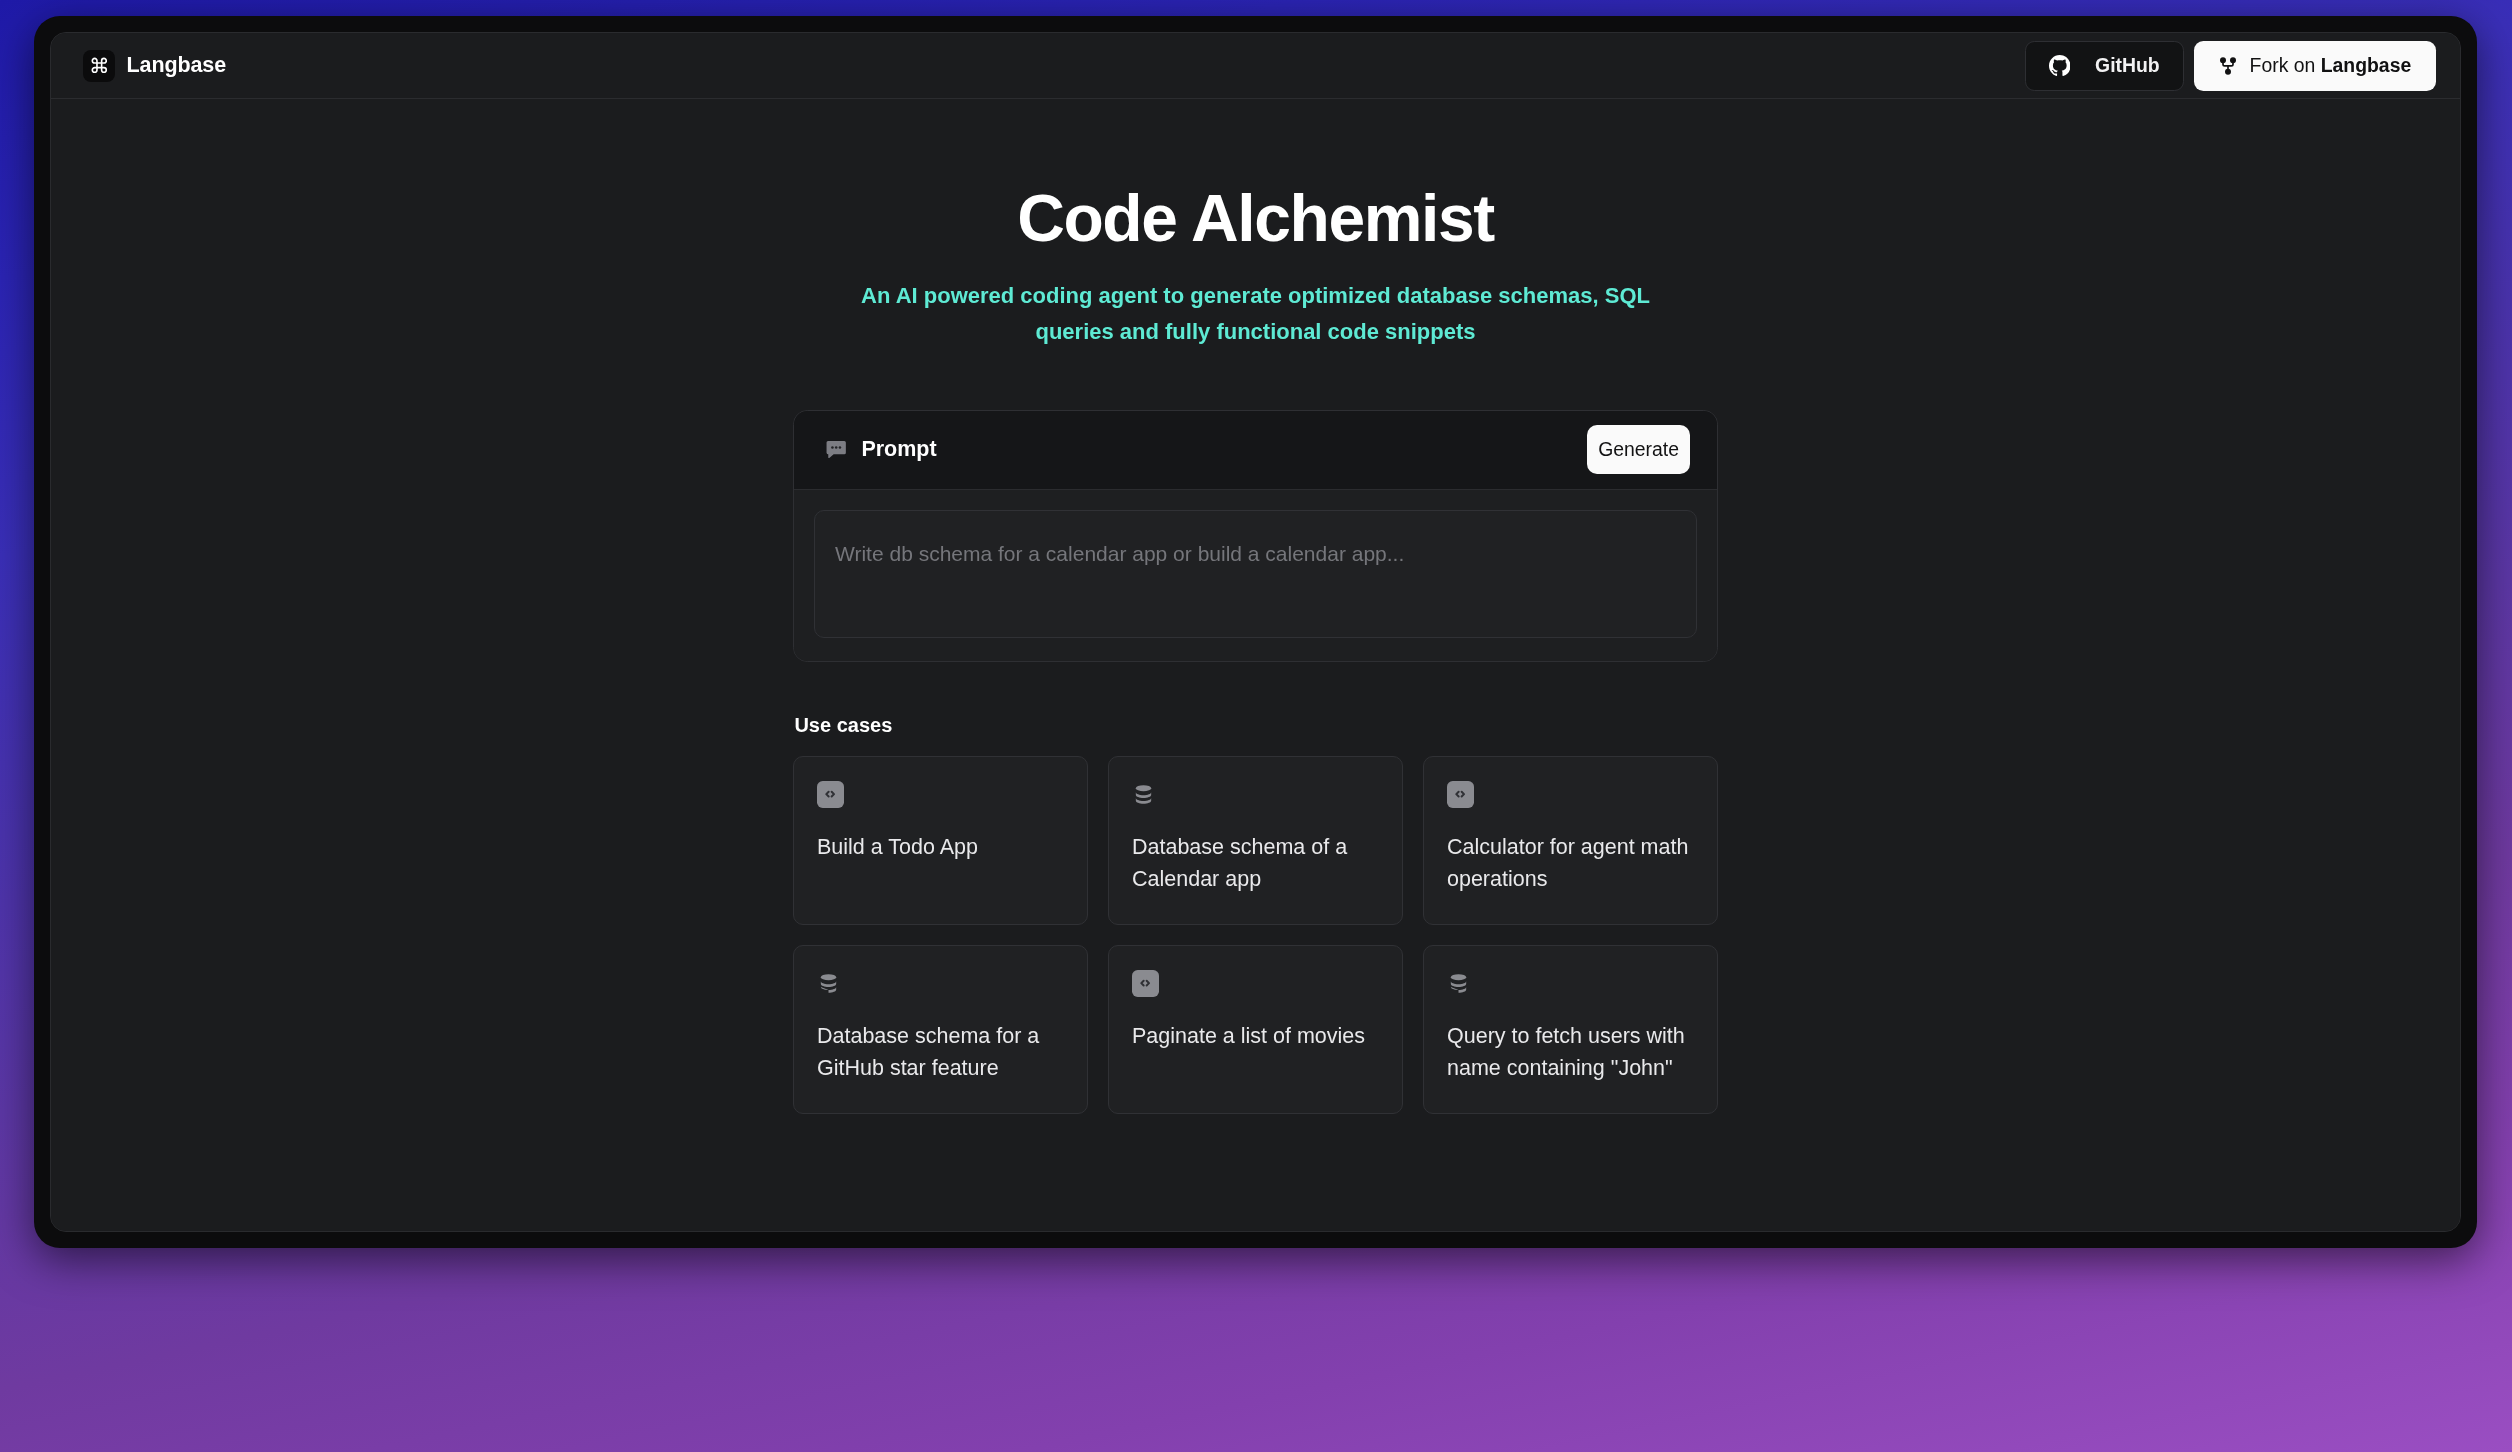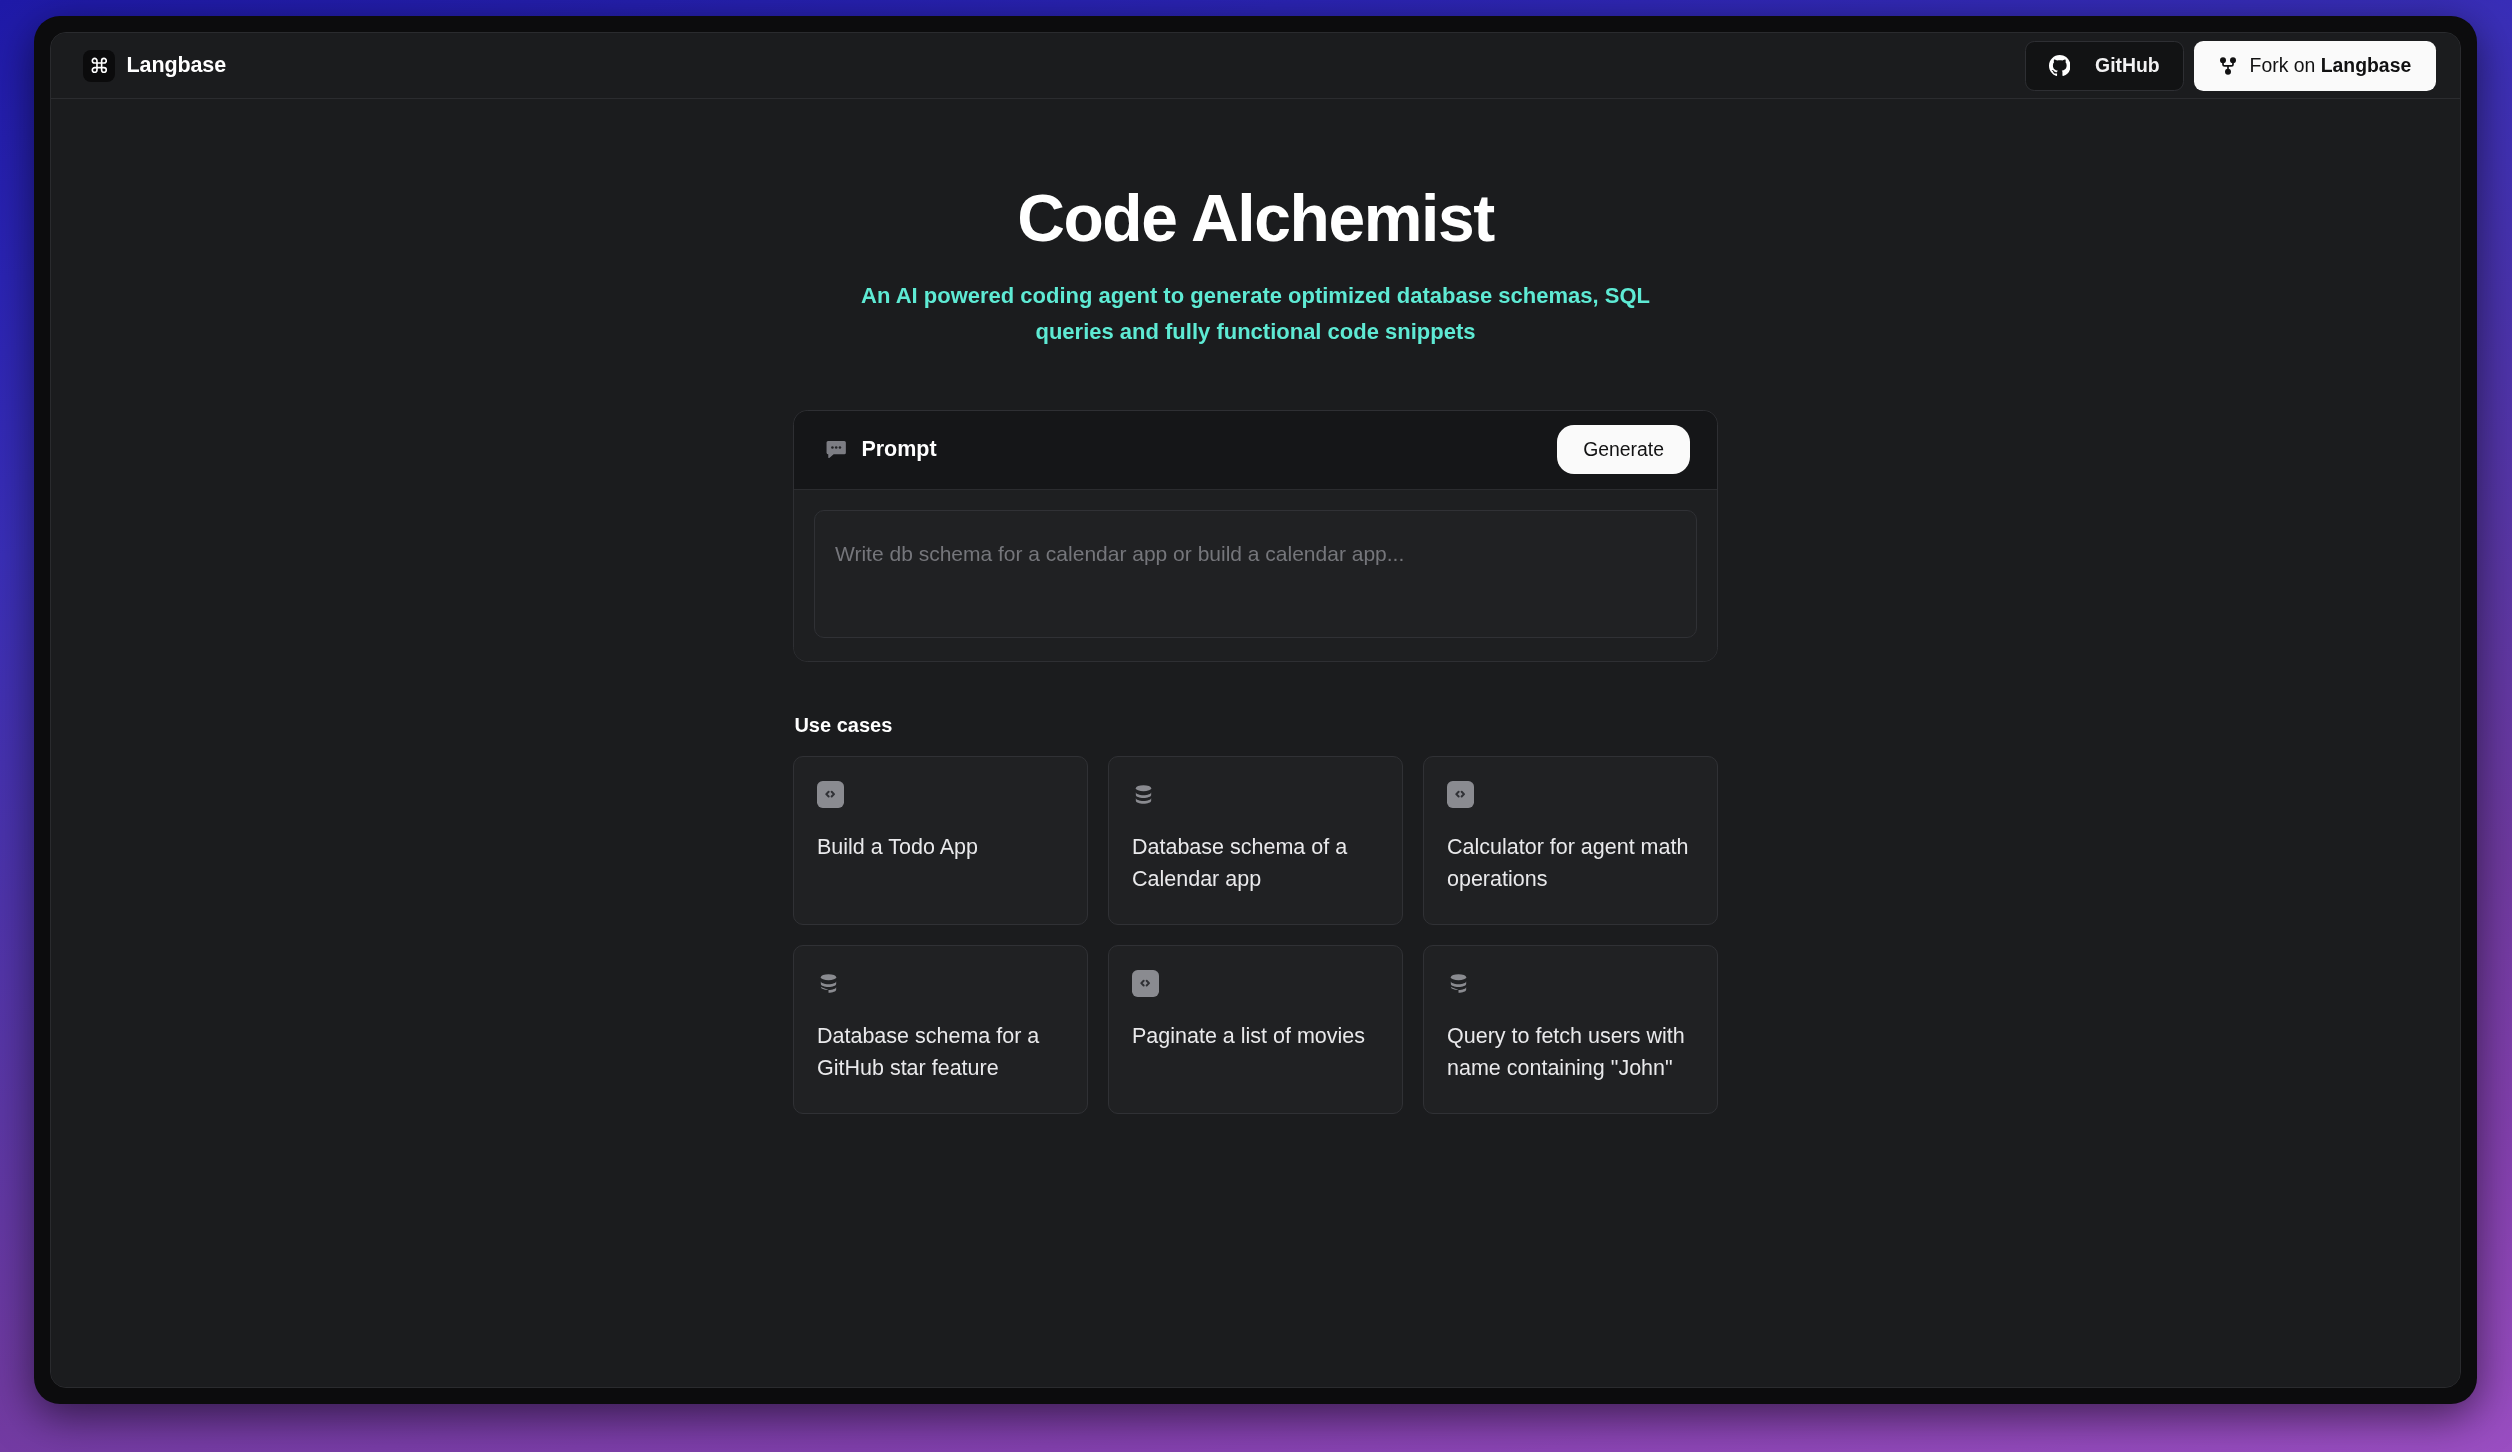--- a/index.html
+++ b/index.html
@@ -26,21 +26,21 @@
     justify-content: center;
     position: relative;
   }
 
   
   .window-frame {
     position: absolute;
     left: 34px;
     top: 16px;
     width: 2443px;
-    height: 1388px;
+    height: 1232px;
     background: #0c0c0d;
     border-radius: 26px;
     padding: 16px;
     box-shadow: 0 11.5px 43px rgba(0,0,0,.55);
   }
 
   .window-inner {
     width: 100%;
     height: 100%;
     background: #1b1c1e;
@@ -182,24 +182,24 @@
   }
 
   .prompt-label {
     color: #ffffff;
     font-size: 21.5px;
     font-weight: 700;
   }
 
   .btn-generate {
     height: 49px;
-    padding: 0 26px;
+    padding: 0 11px;
     background: #fafafa;
     border: none;
-    border-radius: 17px;
+    border-radius: 10px;
     color: #121213;
     font-size: 19.4px;
     font-weight: 500;
     cursor: pointer;
   }
 
   .prompt-body {
     padding: 20px 20px 21.5px;
     background: #1e1f21;
   }

